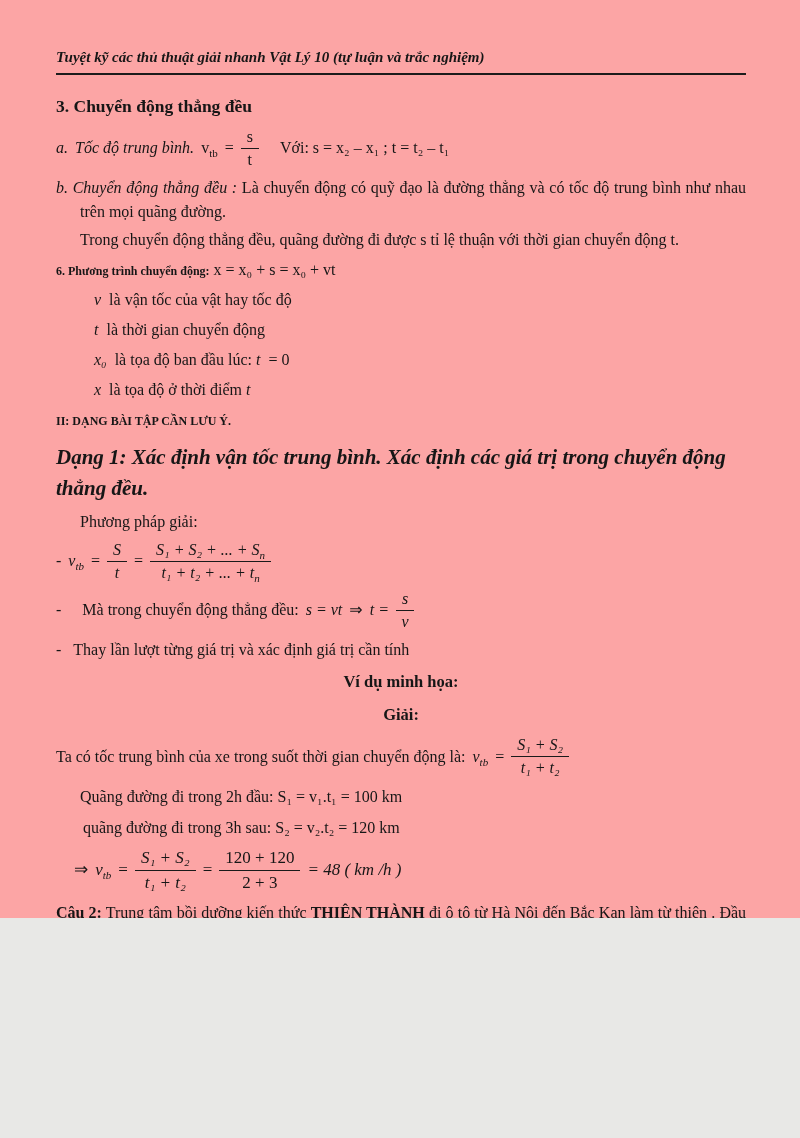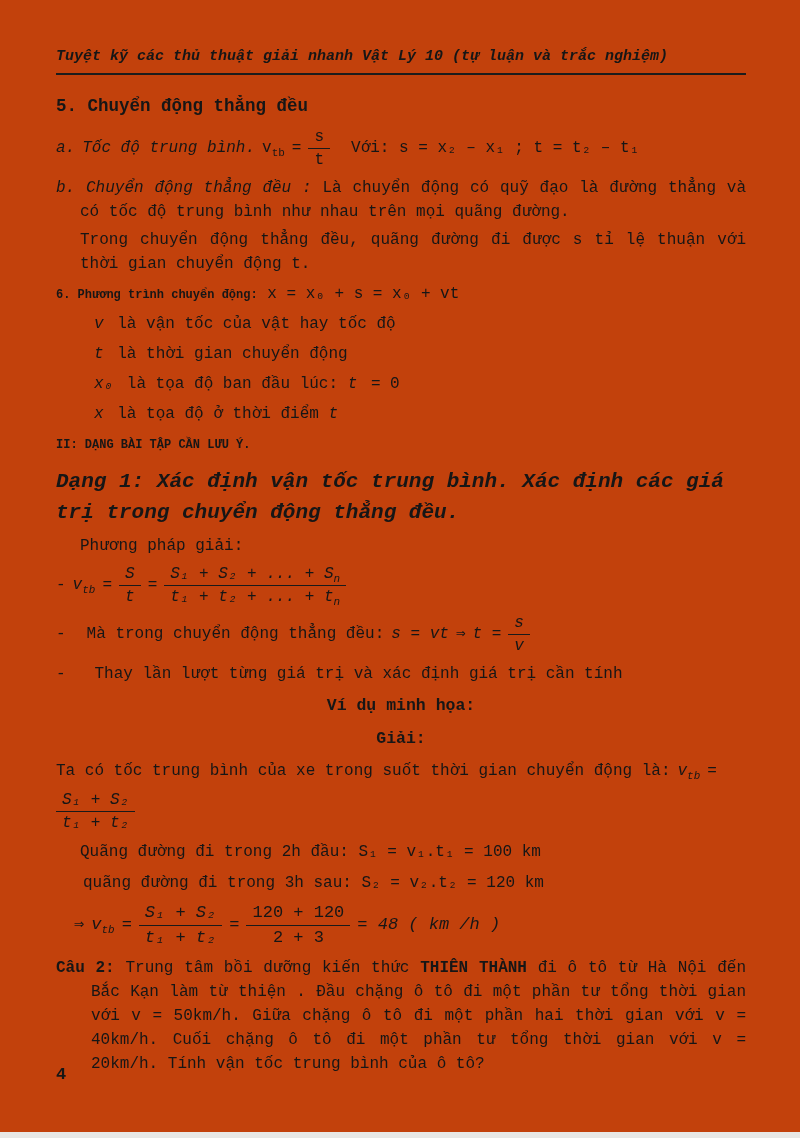--- a/index.html
+++ b/index.html
@@ -1,23 +1,23 @@
 <!DOCTYPE html>
 <html lang="vi"><head>
 <meta charset="utf-8">
 <style>
   html,body { margin:0; padding:0; background:#e8e8e6; }
   .page {
     position:relative;
-    width:800px; height:1132px;
+    width:800px; height:918px;
     margin:0 auto;
-    background:#c2410c;
+    background:#fca5a5;
     box-sizing:border-box;
     padding:46px 54px 0 56px;
-    font-family:Liberation Mono, monospace;
+    font-family:Liberation Serif, serif;
     font-size:16px;
     color:#161616;
     line-height:1.5;
   }
   
   .hdr {
     font-size:15px; font-weight:bold; font-style:italic;
     border-bottom:2.5px solid #1c1c1c;
     padding-bottom:4px;
     margin-bottom:16px;
@@ -48,21 +48,21 @@
   .note { text-align:justify; margin:4px 0 6px 24px; }
   .pagenum { position:absolute; left:56px; top:1062px; font-weight:bold; font-size:17px; }
 </style>
 </head>
 <body>
 
 <div class="page">
 
   <div class="hdr">Tuyệt kỹ các thủ thuật giải nhanh Vật Lý 10 (tự luận và trắc nghiệm)</div>
 
-  <div class="h-num">5. Chuyển động thẳng đều</div>
+  <div class="h-num">3. Chuyển động thẳng đều</div>
 
   <div class="mrow">
     <span class="lbl-i">a.</span>
     <span class="lead-i">Tốc độ trung bình.</span>
     <span><span>v</span><sub>tb</sub></span>
     <span>=</span>
     <span class="frac">
       <span class="num">s</span>
       <span class="den">t</span>
     </span>

